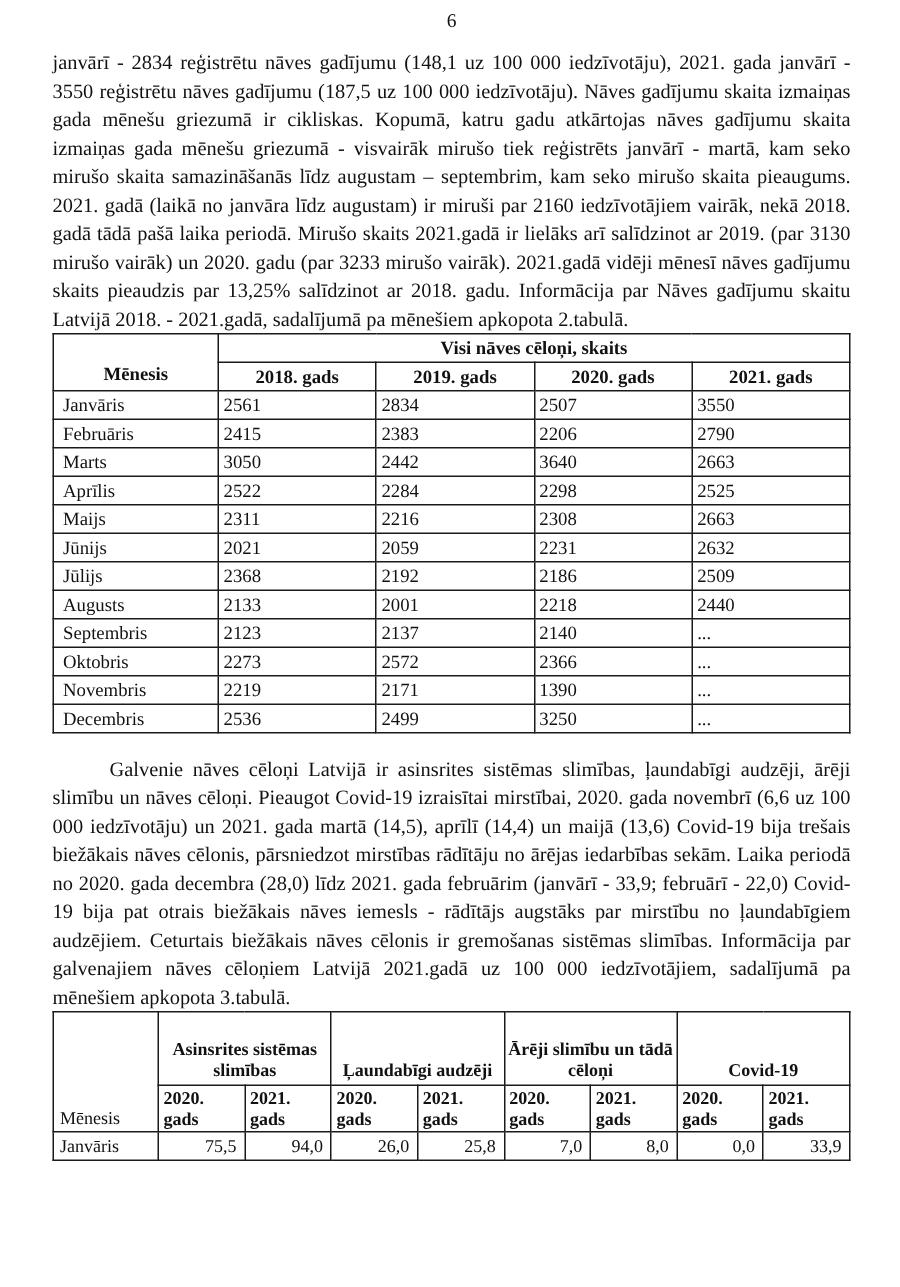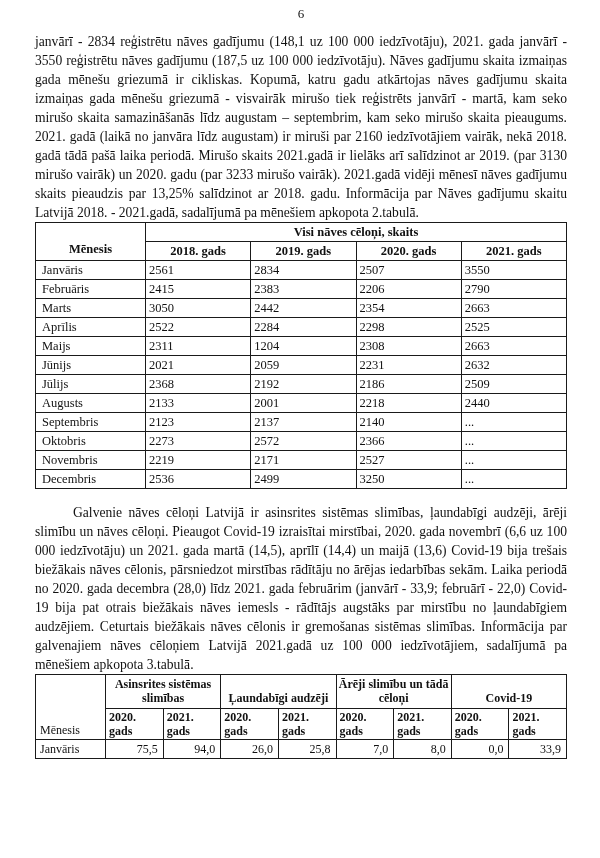--- a/index.html
+++ b/index.html
@@ -20,21 +20,21 @@
   table{border-collapse:collapse;width:100%;table-layout:fixed;}
   td,th{border:1px solid #1a1a1a;font-size:12.5px;line-height:15px;padding:1px 3px;}
   
   .t2 td{height:16px;}
   .t2 .hdr{font-weight:bold;text-align:center;}
   .t2 .month-hdr{vertical-align:bottom;padding-bottom:3px;}
   .t2 .m{text-align:left;padding-left:6px;}
   .t2 .v{text-align:left;}
   
   .t3 td{font-size:12px;line-height:14px;}
-  .t3 .group{font-weight:bold;text-align:center;vertical-align:bottom;padding:2px 2px 3px 2px;}
+  .t3 .group{font-weight:bold;text-align:center;vertical-align:bottom;padding:17px 2px 3px 2px;}
   .t3 .month-hdr{vertical-align:bottom;font-weight:normal;text-align:left;padding:2px 4px;}
   .t3 .yr{font-weight:bold;text-align:left;vertical-align:top;padding:1px 3px;}
   .t3 .m{text-align:left;padding:2px 4px;}
   .t3 .v{text-align:right;padding:2px 5px;}
   .spacer-md{height:14px;}
 </style>
 </head>
 <body>
 
 <div class="page">
@@ -74,34 +74,34 @@
       <td class="m">Februāris</td>
       <td class="v">2415</td>
       <td class="v">2383</td>
       <td class="v">2206</td>
       <td class="v">2790</td>
     </tr>
     <tr>
       <td class="m">Marts</td>
       <td class="v">3050</td>
       <td class="v">2442</td>
-      <td class="v">2354</td>
+      <td class="v">3640</td>
       <td class="v">2663</td>
     </tr>
     <tr>
       <td class="m">Aprīlis</td>
       <td class="v">2522</td>
       <td class="v">2284</td>
       <td class="v">2298</td>
       <td class="v">2525</td>
     </tr>
     <tr>
       <td class="m">Maijs</td>
       <td class="v">2311</td>
-      <td class="v">1204</td>
+      <td class="v">2216</td>
       <td class="v">2308</td>
       <td class="v">2663</td>
     </tr>
     <tr>
       <td class="m">Jūnijs</td>
       <td class="v">2021</td>
       <td class="v">2059</td>
       <td class="v">2231</td>
       <td class="v">2632</td>
     </tr>
@@ -130,21 +130,21 @@
       <td class="m">Oktobris</td>
       <td class="v">2273</td>
       <td class="v">2572</td>
       <td class="v">2366</td>
       <td class="v">...</td>
     </tr>
     <tr>
       <td class="m">Novembris</td>
       <td class="v">2219</td>
       <td class="v">2171</td>
-      <td class="v">2527</td>
+      <td class="v">1390</td>
       <td class="v">...</td>
     </tr>
     <tr>
       <td class="m">Decembris</td>
       <td class="v">2536</td>
       <td class="v">2499</td>
       <td class="v">3250</td>
       <td class="v">...</td>
     </tr>
   </tbody>

